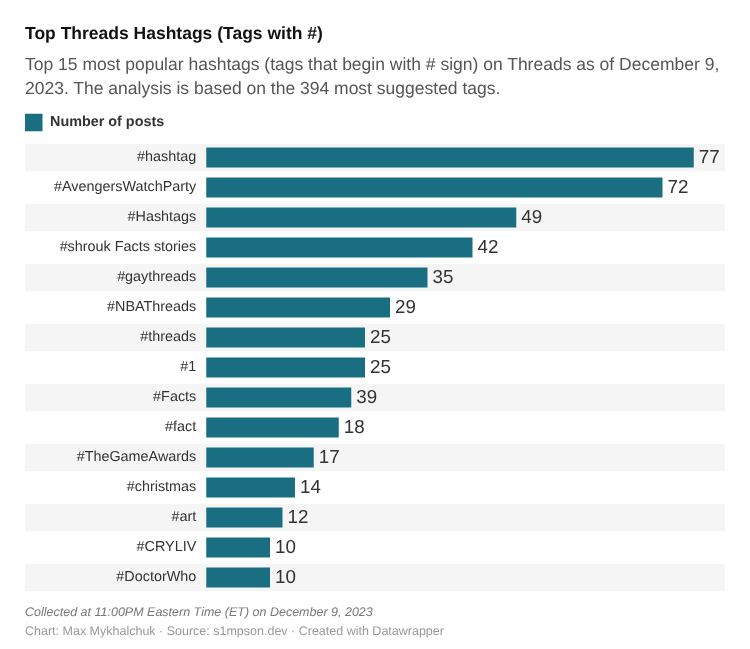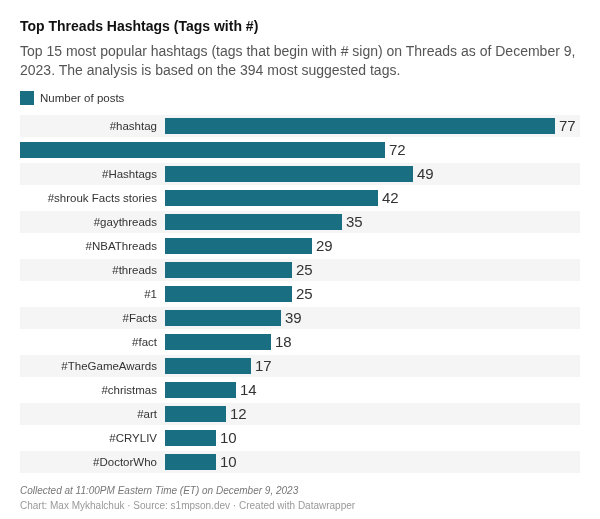--- a/index.html
+++ b/index.html
@@ -32,20 +32,21 @@
     }
     .legend-box {
       width: 14px;
       height: 14px;
       background: #1a6e82;
       flex-shrink: 0;
     }
     .legend-label {
       font-size: 11.5px;
       color: #333;
+      font-weight: bold;
     }
     .chart-area {
       width: 100%;
     }
     .bar-row {
       display: flex;
       align-items: center;
       margin-bottom: 2px;
       min-height: 22px;
     }
@@ -109,20 +110,21 @@
 
 <div class="chart-area" id="chart-area">
 <div class="bar-row">
       <div class="row-label">#hashtag</div>
       <div class="bar-container">
         <div class="bar" style="width: 390px;"></div>
         <span class="bar-value">77</span>
       </div>
     </div>
     <div class="bar-row">
+      <div class="row-label">#AvengersWatchParty</div>
       <div class="bar-container">
         <div class="bar" style="width: 365px;"></div>
         <span class="bar-value">72</span>
       </div>
     </div>
     <div class="bar-row">
       <div class="row-label">#Hashtags</div>
       <div class="bar-container">
         <div class="bar" style="width: 248px;"></div>
         <span class="bar-value">49</span>

